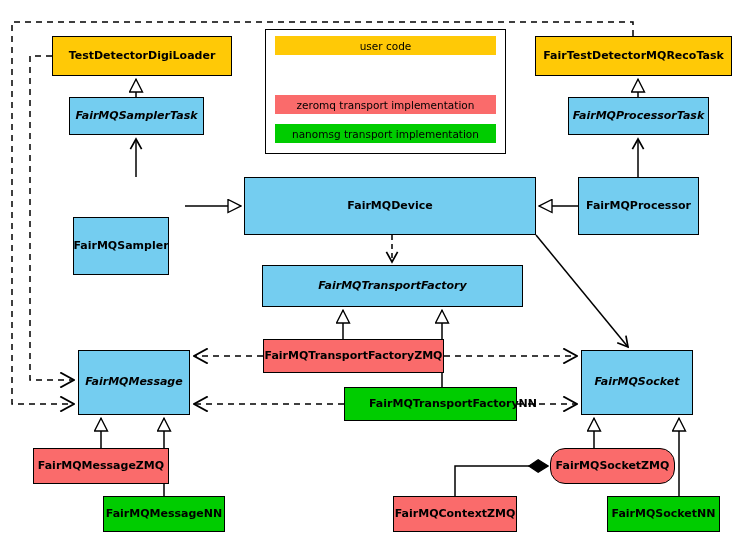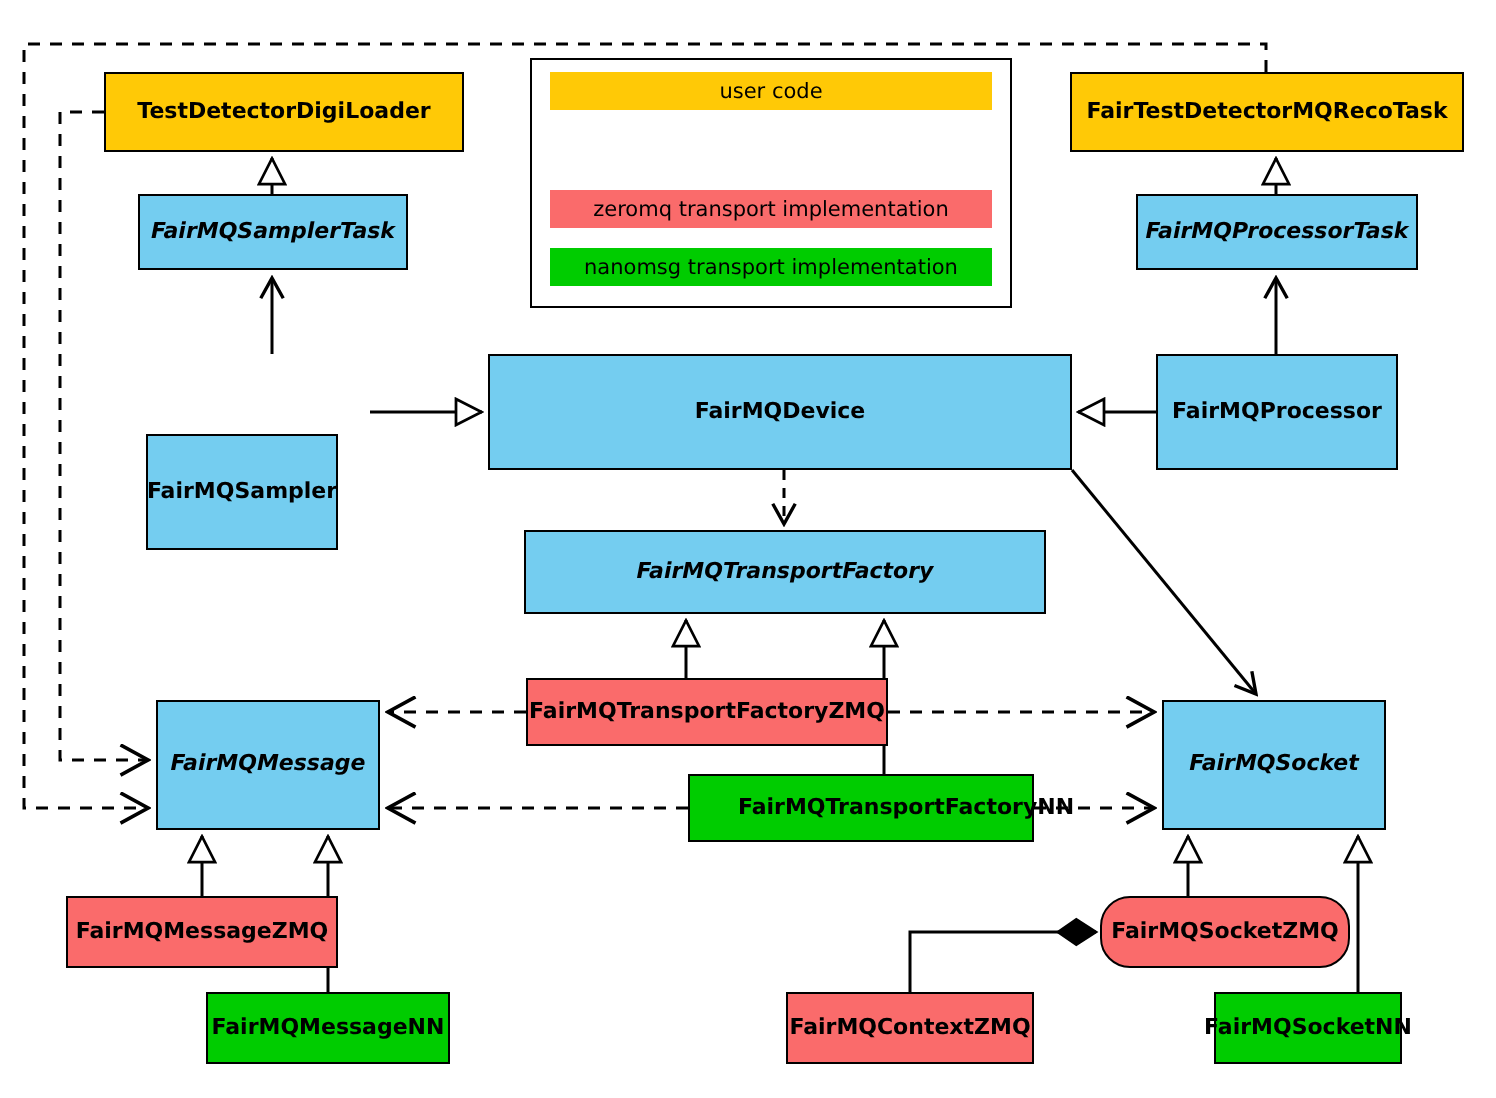--- a/index.html
+++ b/index.html
@@ -105,16 +105,16 @@
       <div class="box" style="left: 578px; top: 177px; width: 121px; height: 58px; background: rgb(116, 205, 240);">FairMQProcessor</div>
       <div class="box abstract" style="left: 262px; top: 265px; width: 261px; height: 42px; background: rgb(116, 205, 240);">FairMQTransportFactory</div>
       <div class="box" style="left: 263px; top: 339px; width: 181px; height: 34px; background: rgb(250, 107, 107);">FairMQTransportFactoryZMQ</div>
       <div class="box" style="left: 344px; top: 387px; width: 173px; height: 34px; background: rgb(0, 204, 0); padding-left: 48px;">FairMQTransportFactoryNN</div>
       <div class="box abstract" style="left: 78px; top: 350px; width: 112px; height: 65px; background: rgb(116, 205, 240);">FairMQMessage</div>
       <div class="box abstract" style="left: 581px; top: 350px; width: 112px; height: 65px; background: rgb(116, 205, 240);">FairMQSocket</div>
       <div class="box" style="left: 33px; top: 448px; width: 136px; height: 36px; background: rgb(250, 107, 107);">FairMQMessageZMQ</div>
       <div class="box" style="left: 103px; top: 496px; width: 122px; height: 36px; background: rgb(0, 204, 0);">FairMQMessageNN</div>
       <div class="box" style="left: 393px; top: 496px; width: 124px; height: 36px; background: rgb(250, 107, 107);">FairMQContextZMQ</div>
       <div class="box" style="left: 550px; top: 448px; width: 125px; height: 36px; background: rgb(250, 107, 107); border-radius: 15px;">FairMQSocketZMQ</div>
-      <div class="box" style="left: 607px; top: 496px; width: 94px; height: 36px; background: rgb(0, 204, 0);">FairMQSocketNN</div>
+      <div class="box" style="left: 607px; top: 496px; width: 113px; height: 36px; background: rgb(0, 204, 0);">FairMQSocketNN</div>
     </div>
 
 </div>
 
 </body></html>

